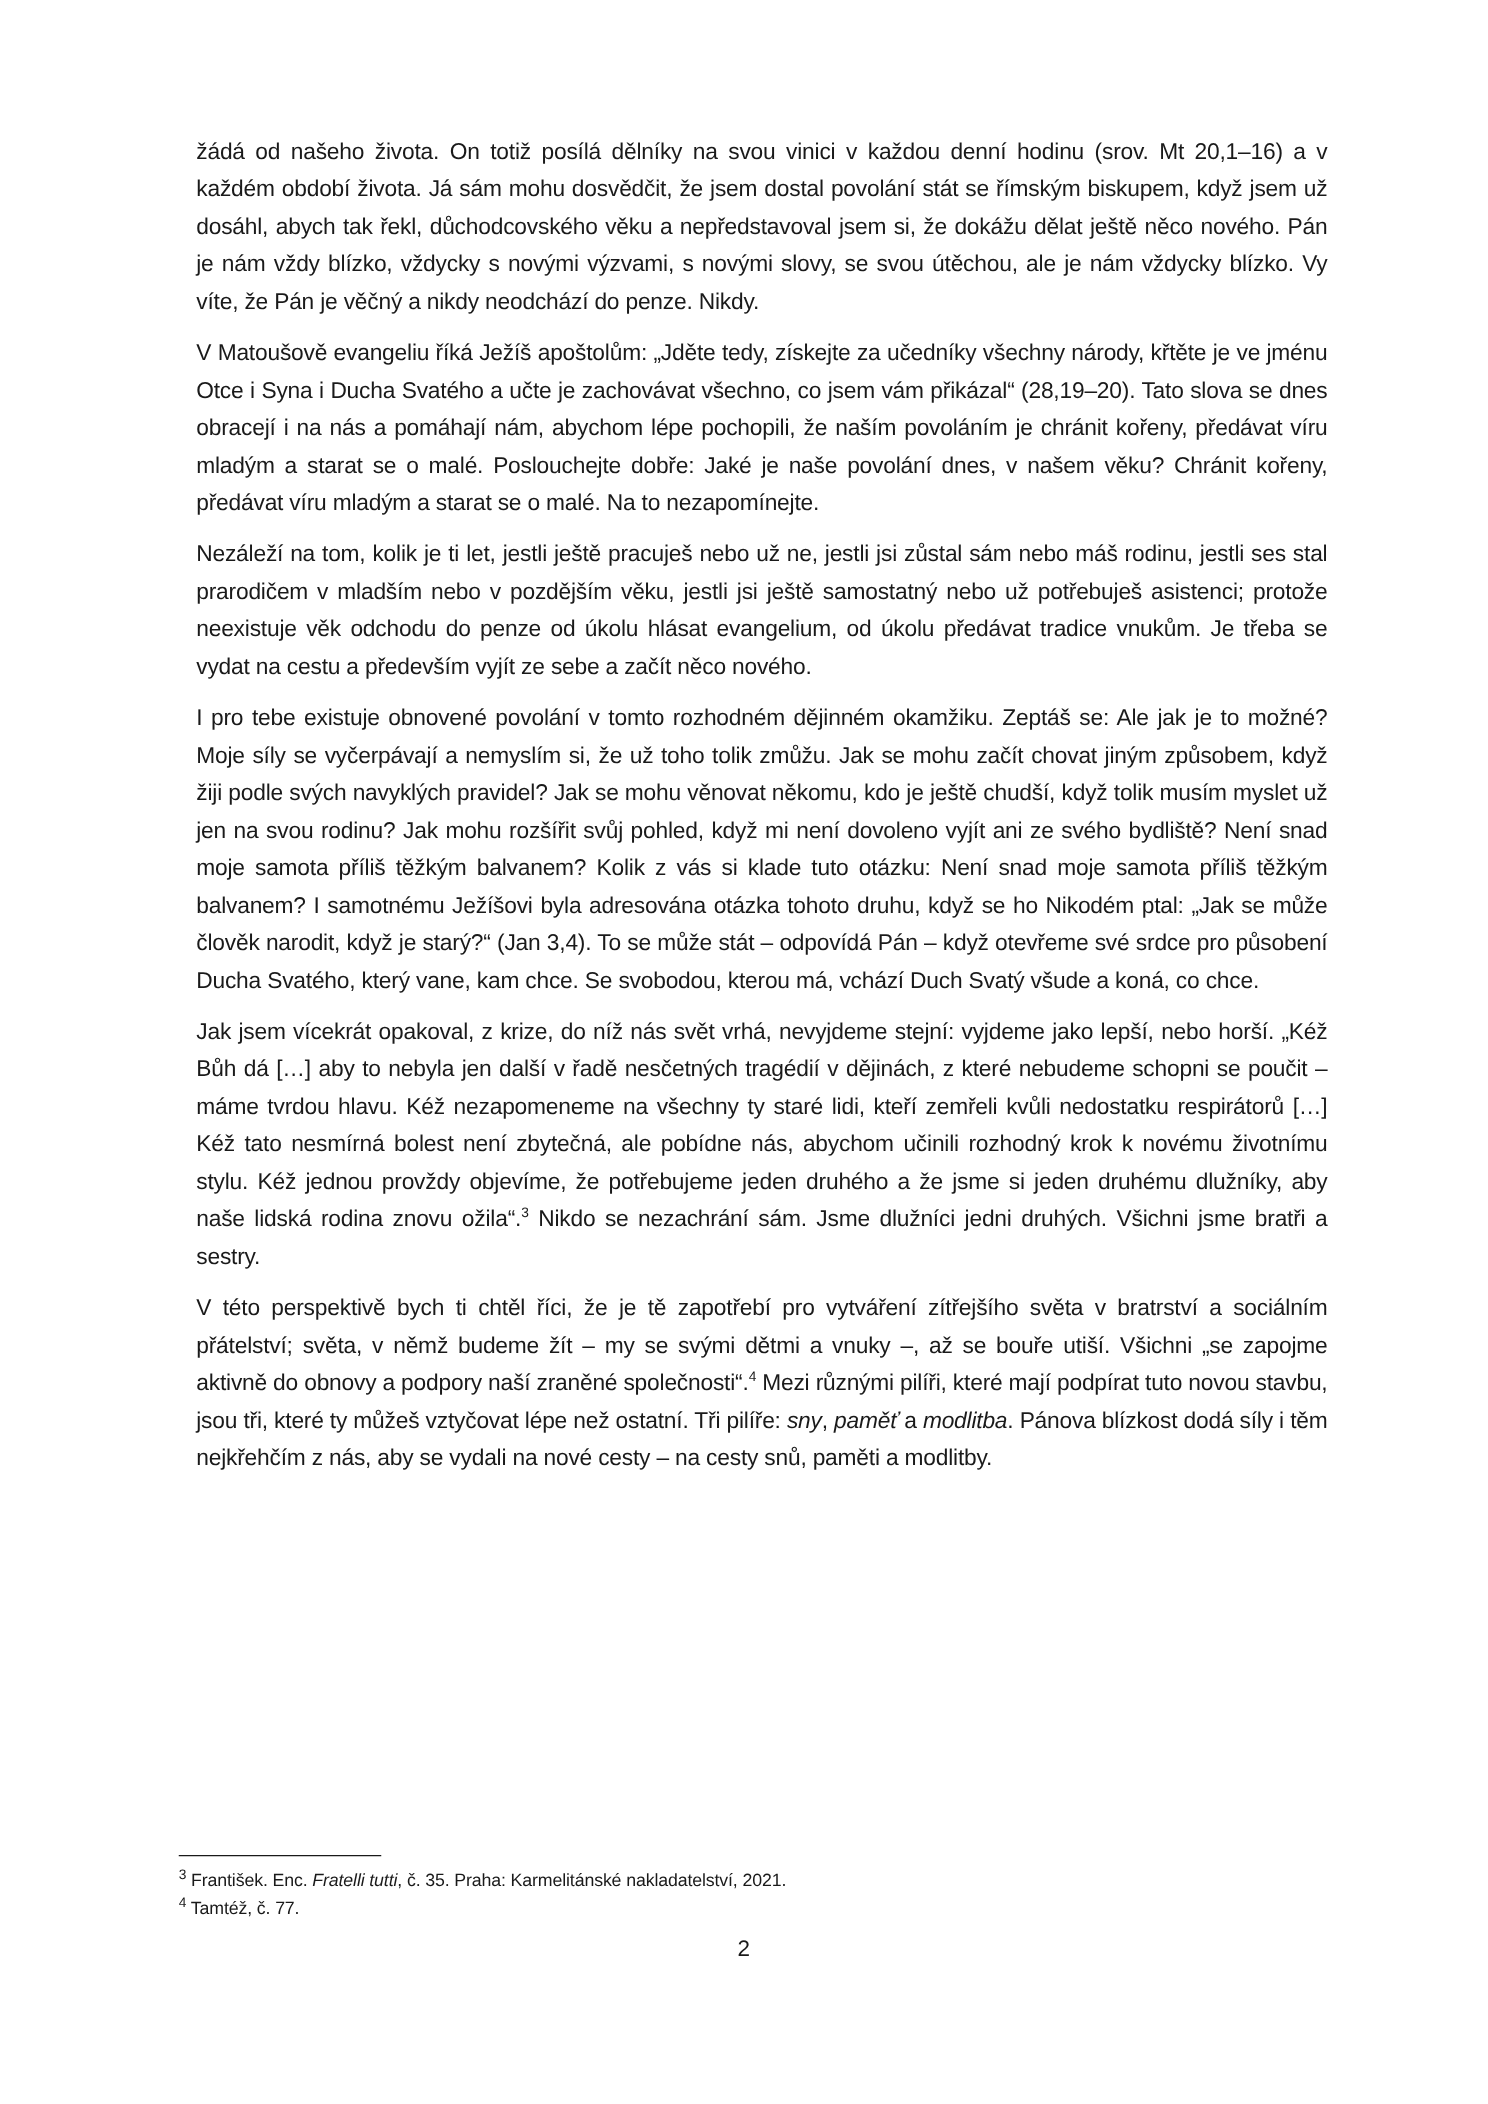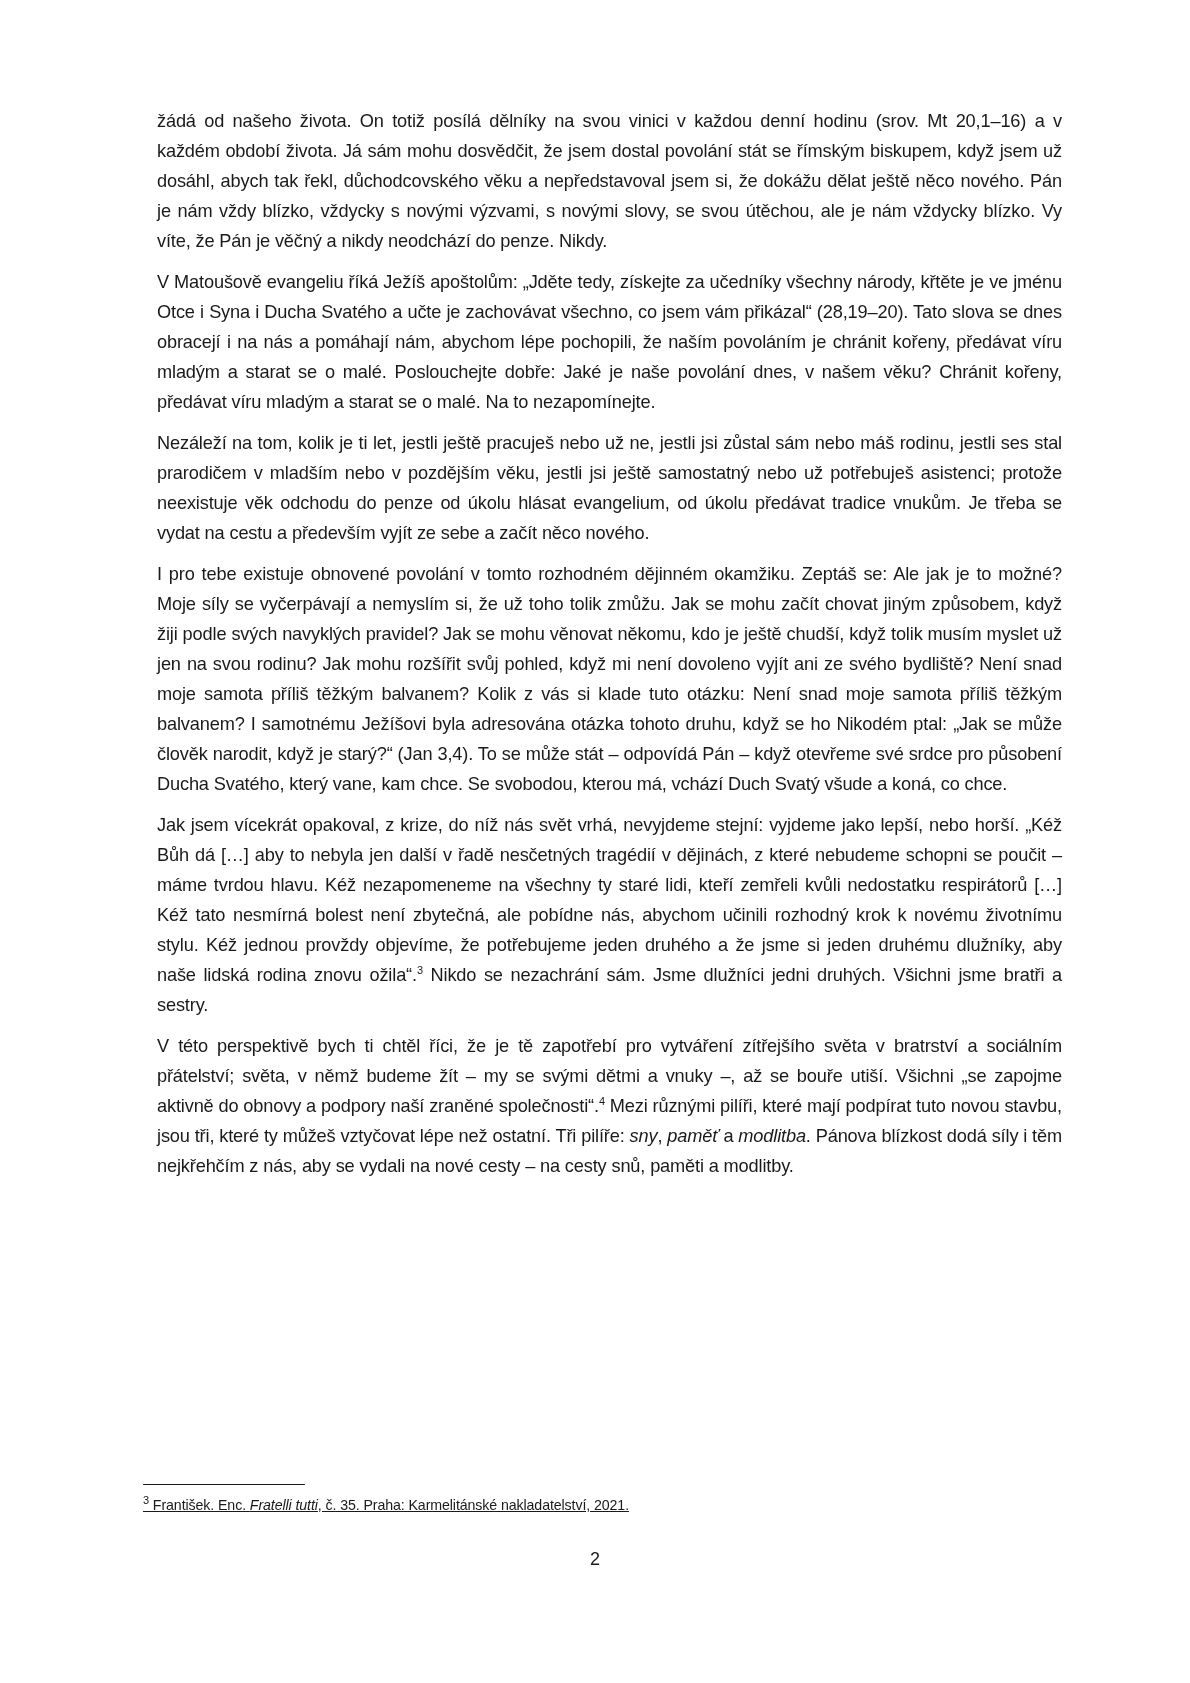--- a/index.html
+++ b/index.html
@@ -46,21 +46,20 @@
       position: absolute;
       left: 143px;
       top: 1494px;
       width: 905px;
     }
     .footnote {
       font-size: 14.2px;
       line-height: 22px;
       margin: 0;
       letter-spacing: -0.1px;
-      text-decoration: underline;
     }
     .page-number {
       position: absolute;
       left: 0;
       width: 1190px;
       top: 1547px;
       text-align: center;
       font-size: 18px;
       line-height: 24px;
     }
@@ -77,16 +76,17 @@
       <p class="para"><span>Jak jsem vícekrát opakoval, z krize, do níž nás svět vrhá, nevyjdeme stejní: vyjdeme jako lepší, nebo horší. „Kéž Bůh dá […] aby to nebyla jen další v řadě nesčetných tragédií v dějinách, z které nebudeme schopni se poučit – máme tvrdou hlavu. Kéž nezapomeneme na všechny ty staré lidi, kteří zemřeli kvůli nedostatku respirátorů […] Kéž tato nesmírná bolest není zbytečná, ale pobídne nás, abychom učinili rozhodný krok k novému životnímu stylu. Kéž jednou provždy objevíme, že potřebujeme jeden druhého a že jsme si jeden druhému dlužníky, aby naše lidská rodina znovu ožila“.</span><sup>3</sup><span> Nikdo se nezachrání sám. Jsme dlužníci jedni druhých. Všichni jsme bratři a sestry.</span></p>
       <p class="para"><span>V této perspektivě bych ti chtěl říci, že je tě zapotřebí pro vytváření zítřejšího světa v bratrství a sociálním přátelství; světa, v němž budeme žít – my se svými dětmi a vnuky –, až se bouře utiší. Všichni „se zapojme aktivně do obnovy a podpory naší zraněné společnosti“.</span><sup>4</sup><span> Mezi různými pilíři, které mají podpírat tuto novou stavbu, jsou tři, které ty můžeš vztyčovat lépe než ostatní. Tři pilíře: </span><em>sny</em><span>, </span><em>paměť</em><span> a </span><em>modlitba</em><span>. Pánova blízkost dodá síly i těm nejkřehčím z nás, aby se vydali na nové cesty – na cesty snů, paměti a modlitby.</span></p>
     </div>
 </div>
 
 <div class="footnote-rule"></div>
 
 <div class="footnotes">
   <div id="footnote-list">
       <p class="footnote"><sup>3</sup><span> František. Enc. </span><em>Fratelli tutti</em><span>, č. 35. Praha: Karmelitánské nakladatelství, 2021.</span></p>
+      <p class="footnote"><sup>4</sup><span> Tamtéž, č. 77.</span></p>
     </div>
 </div>
 
 <div class="page-number">2</div>
 
 </body></html>

